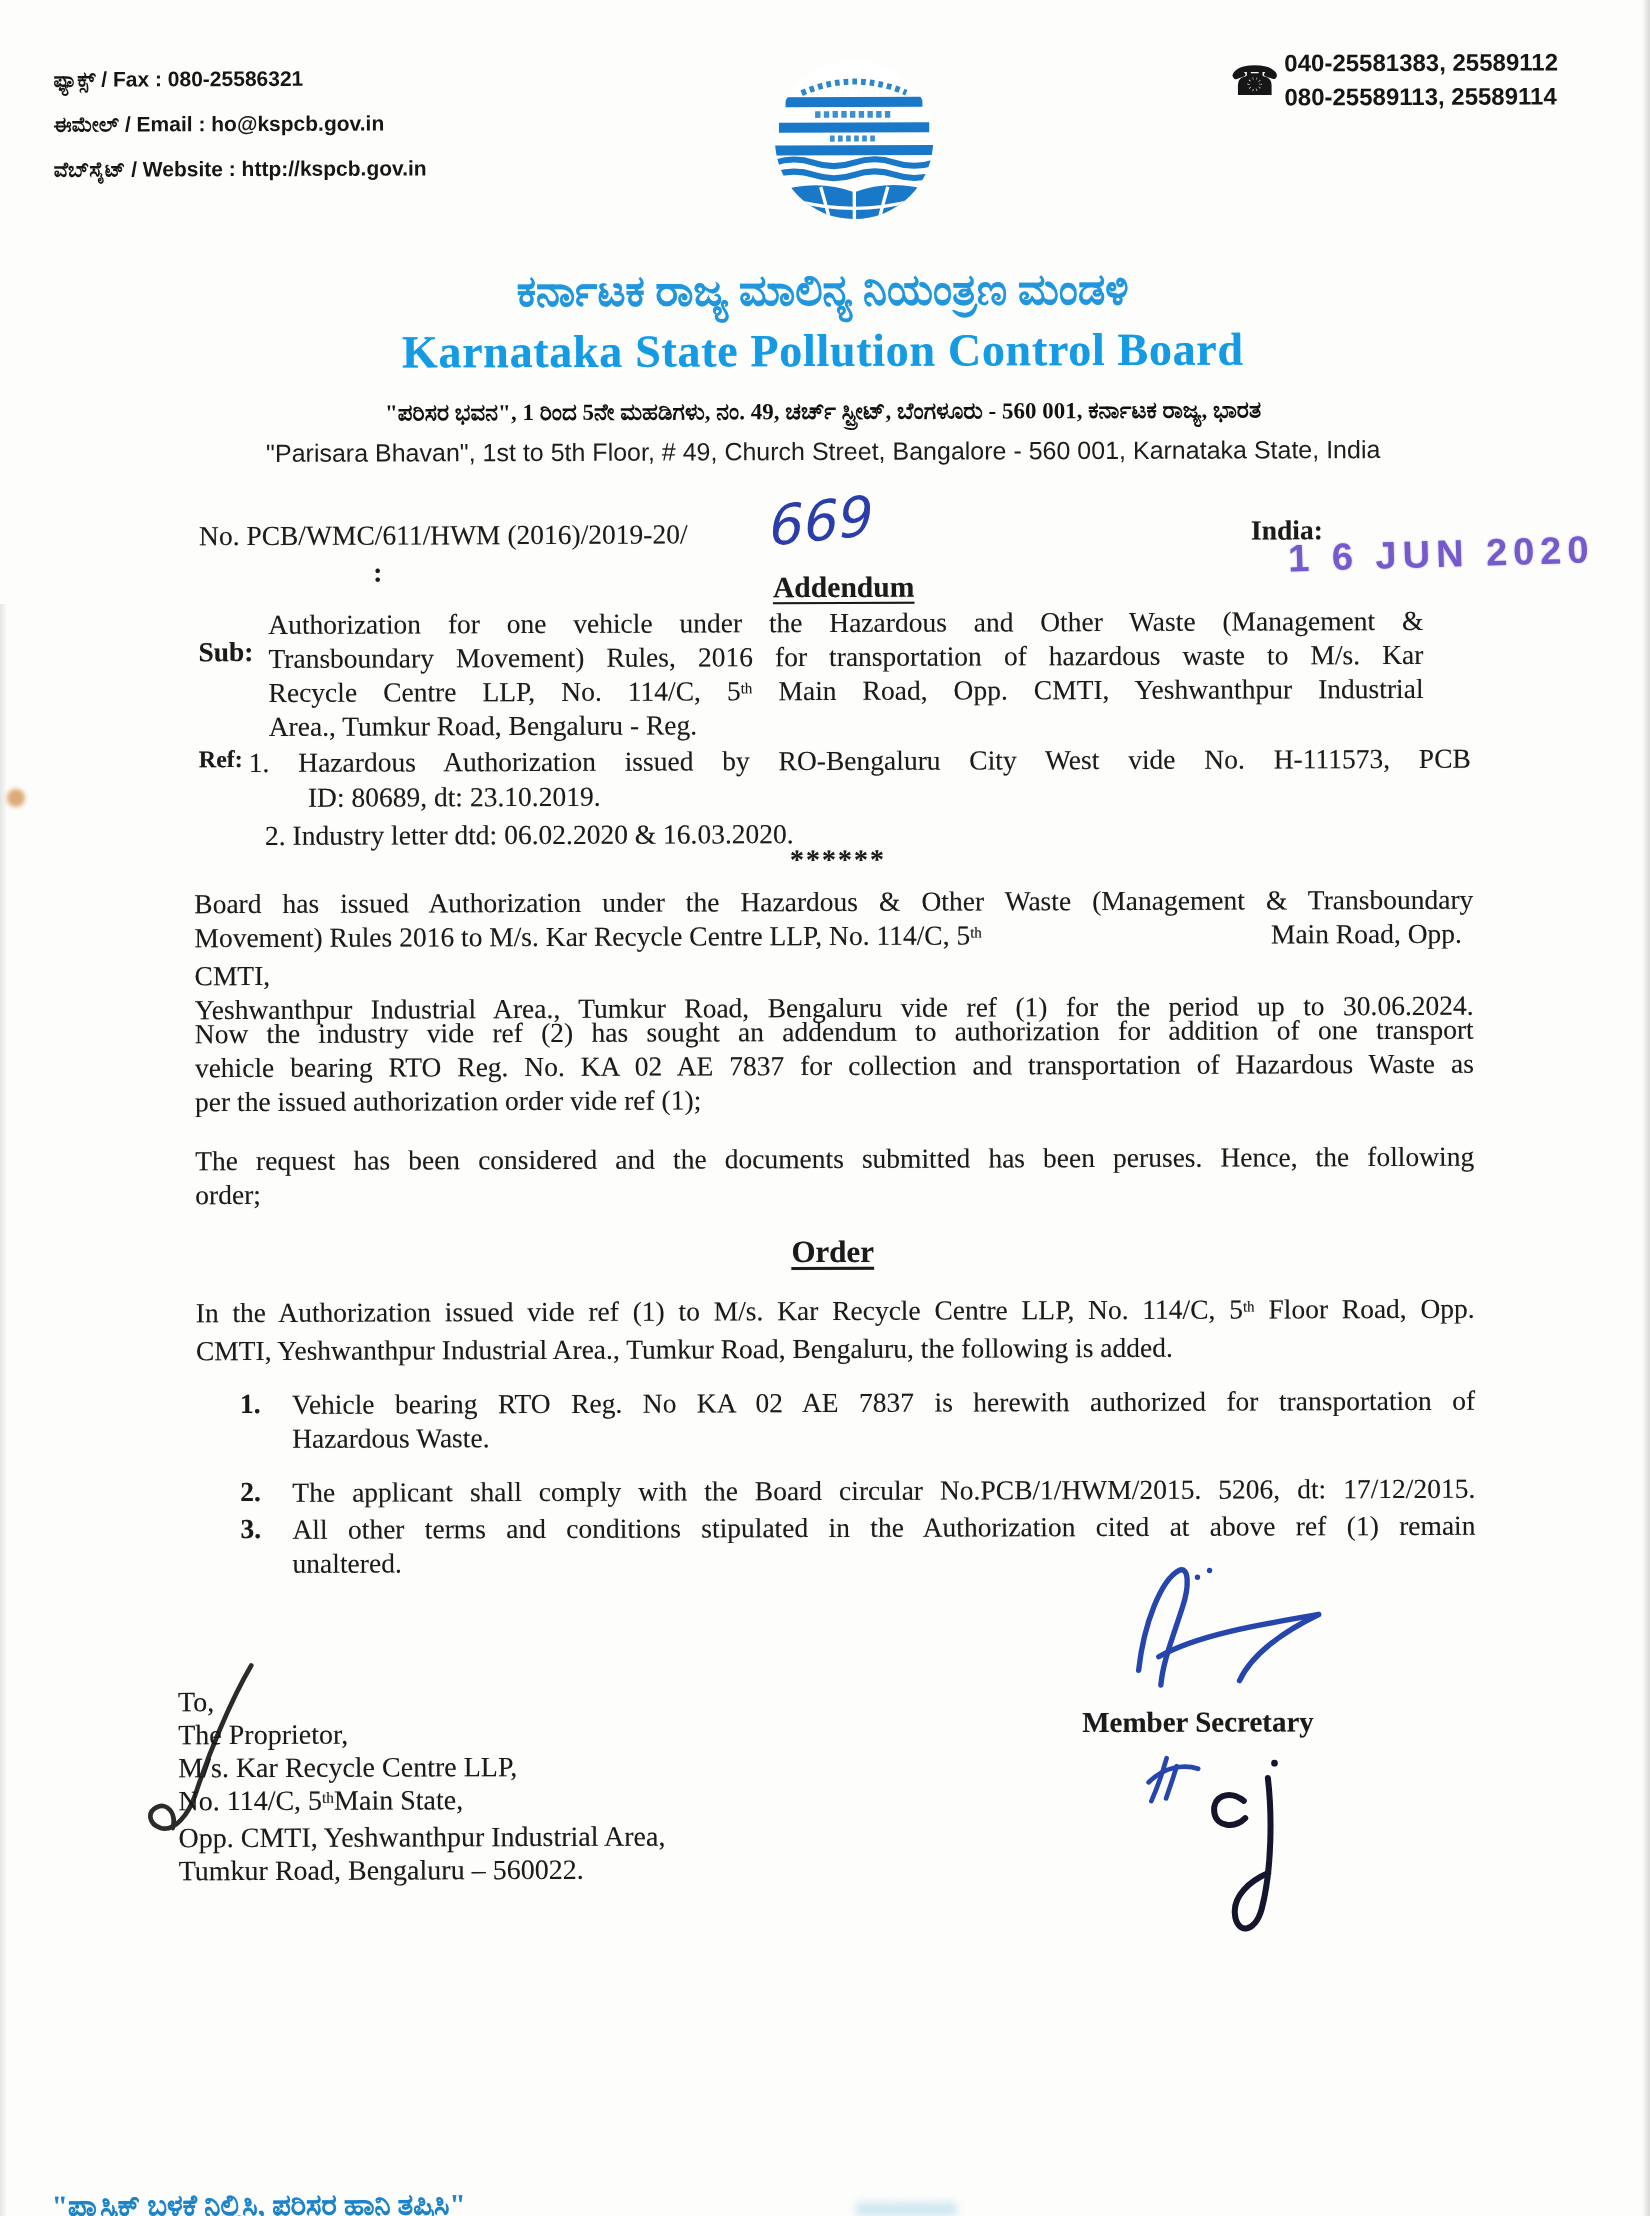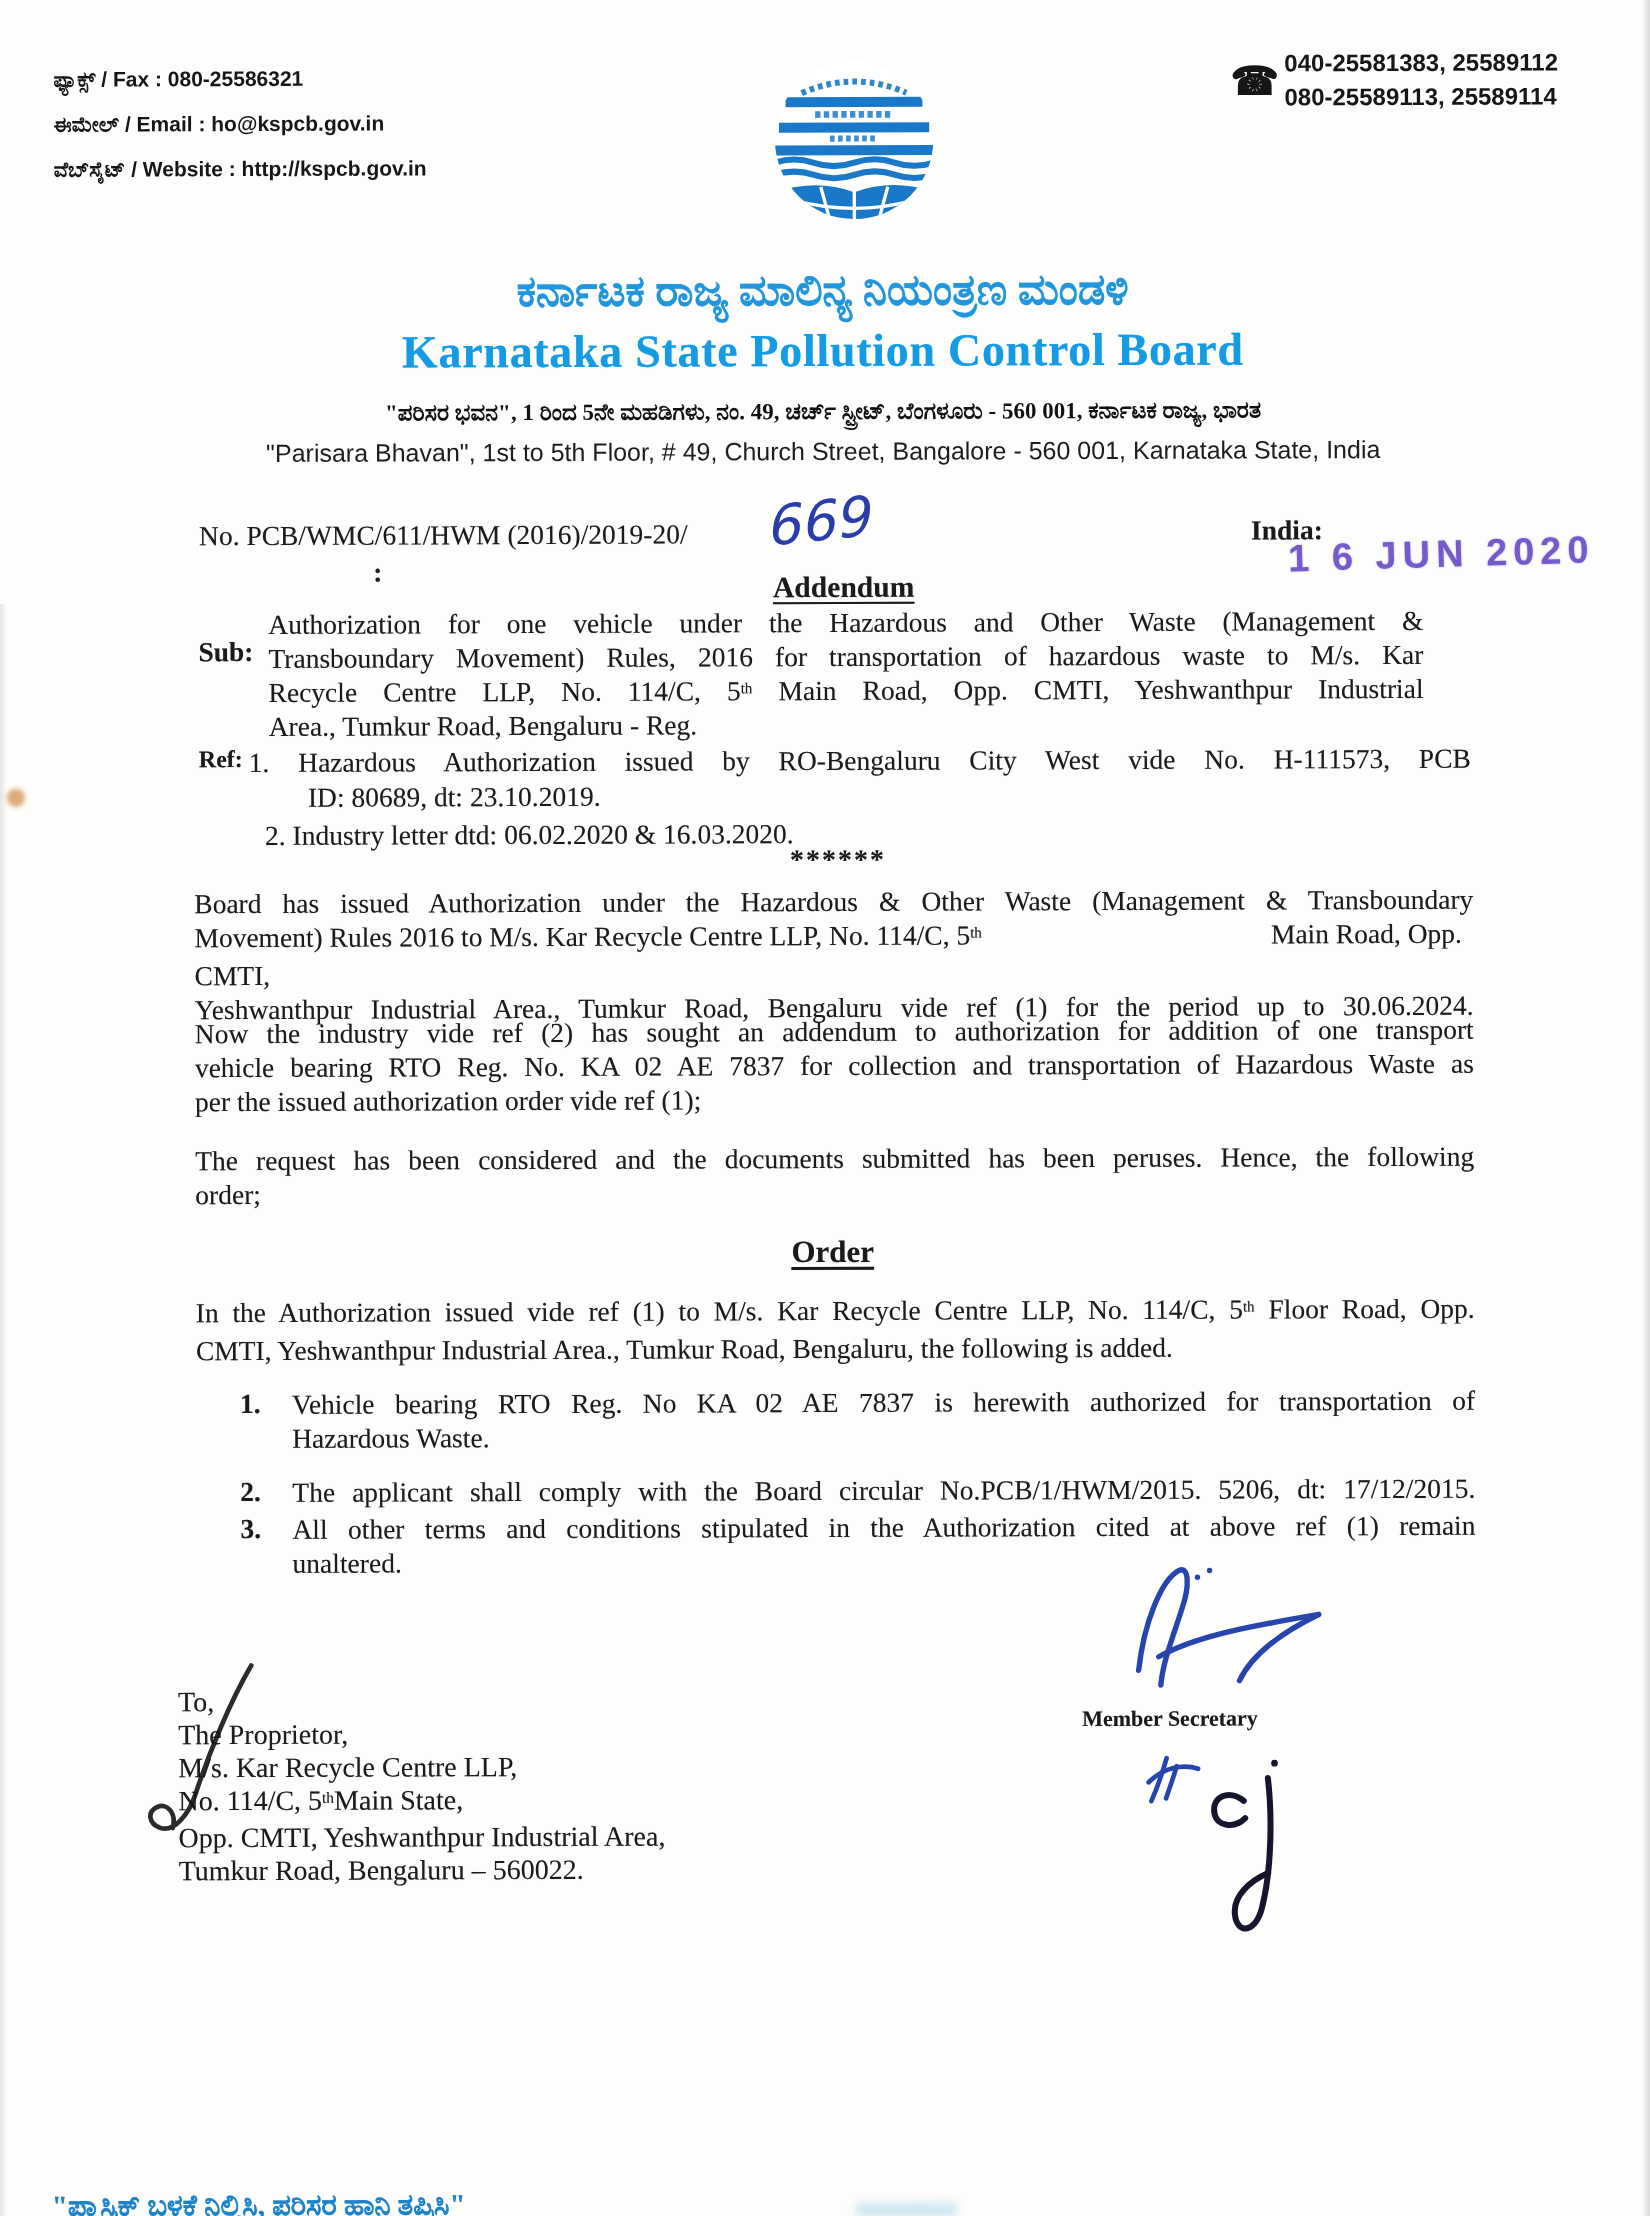--- a/index.html
+++ b/index.html
@@ -65,21 +65,21 @@
     transform:translateX(6.7px);}
   .p4{left:195px;top:1294px;width:1279px;}
   .itm-num{font-size:27.5px;font-weight:700;}
   .n1{left:239px;top:1386px;} .n2{left:239px;top:1474px;} .n3{left:239px;top:1511px;}
   .i1{left:291px;top:1386px;width:1183px;}
   .i2{left:291px;top:1474px;width:1183px;}
   .i3{left:291px;top:1511px;width:1183px;}
 
   
   .sig1{left:1095px;top:1557px;}
-  .member-sec{left:1080px;top:1707px;font-size:22px;font-weight:700;}
+  .member-sec{left:1080px;top:1707px;font-size:29px;font-weight:700;}
   .sig2{left:1134px;top:1750px;}
 
   
   .to-block{left:176px;top:1683px;font-size:28px;line-height:33px;}
   .tick{left:142px;top:1658px;}
 
   
   .slogan{left:48px;top:2187px;font-size:29px;font-weight:700;color:#1d83c8;
     text-shadow:0 0 0.7px rgba(29,131,200,.6);}
   .faint-mark{left:852px;top:2203px;width:101px;height:13.4px;background:#bfe0ee;

